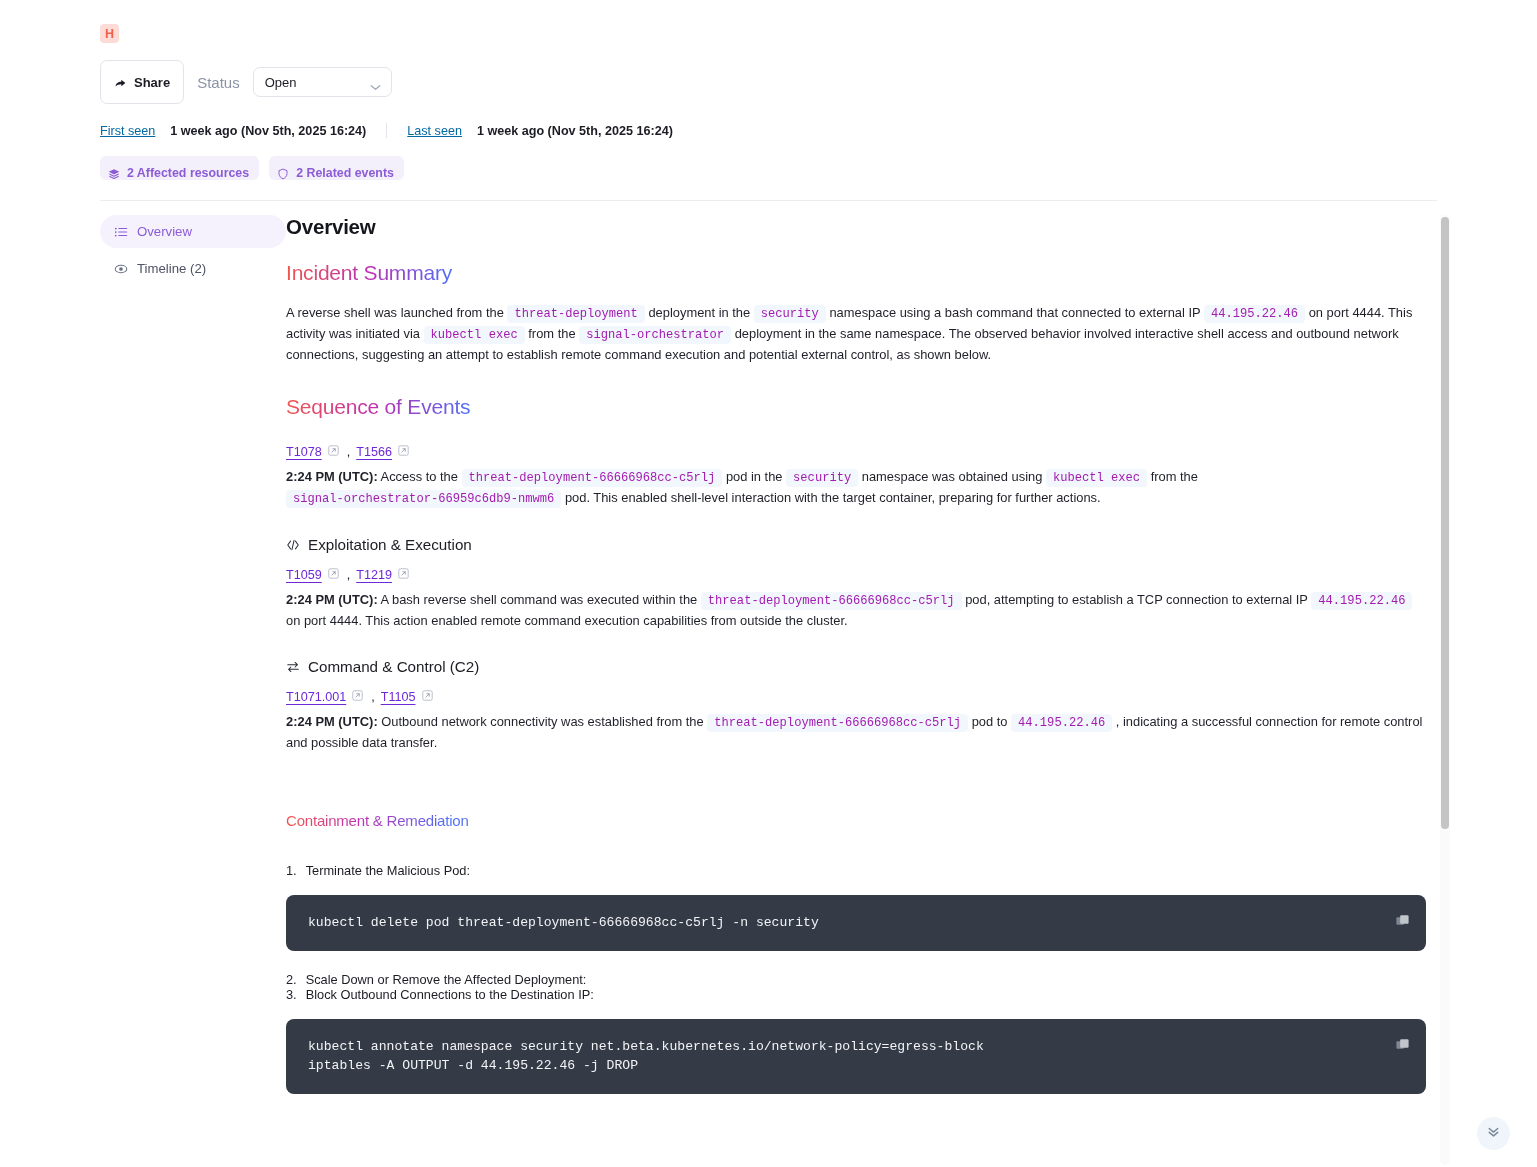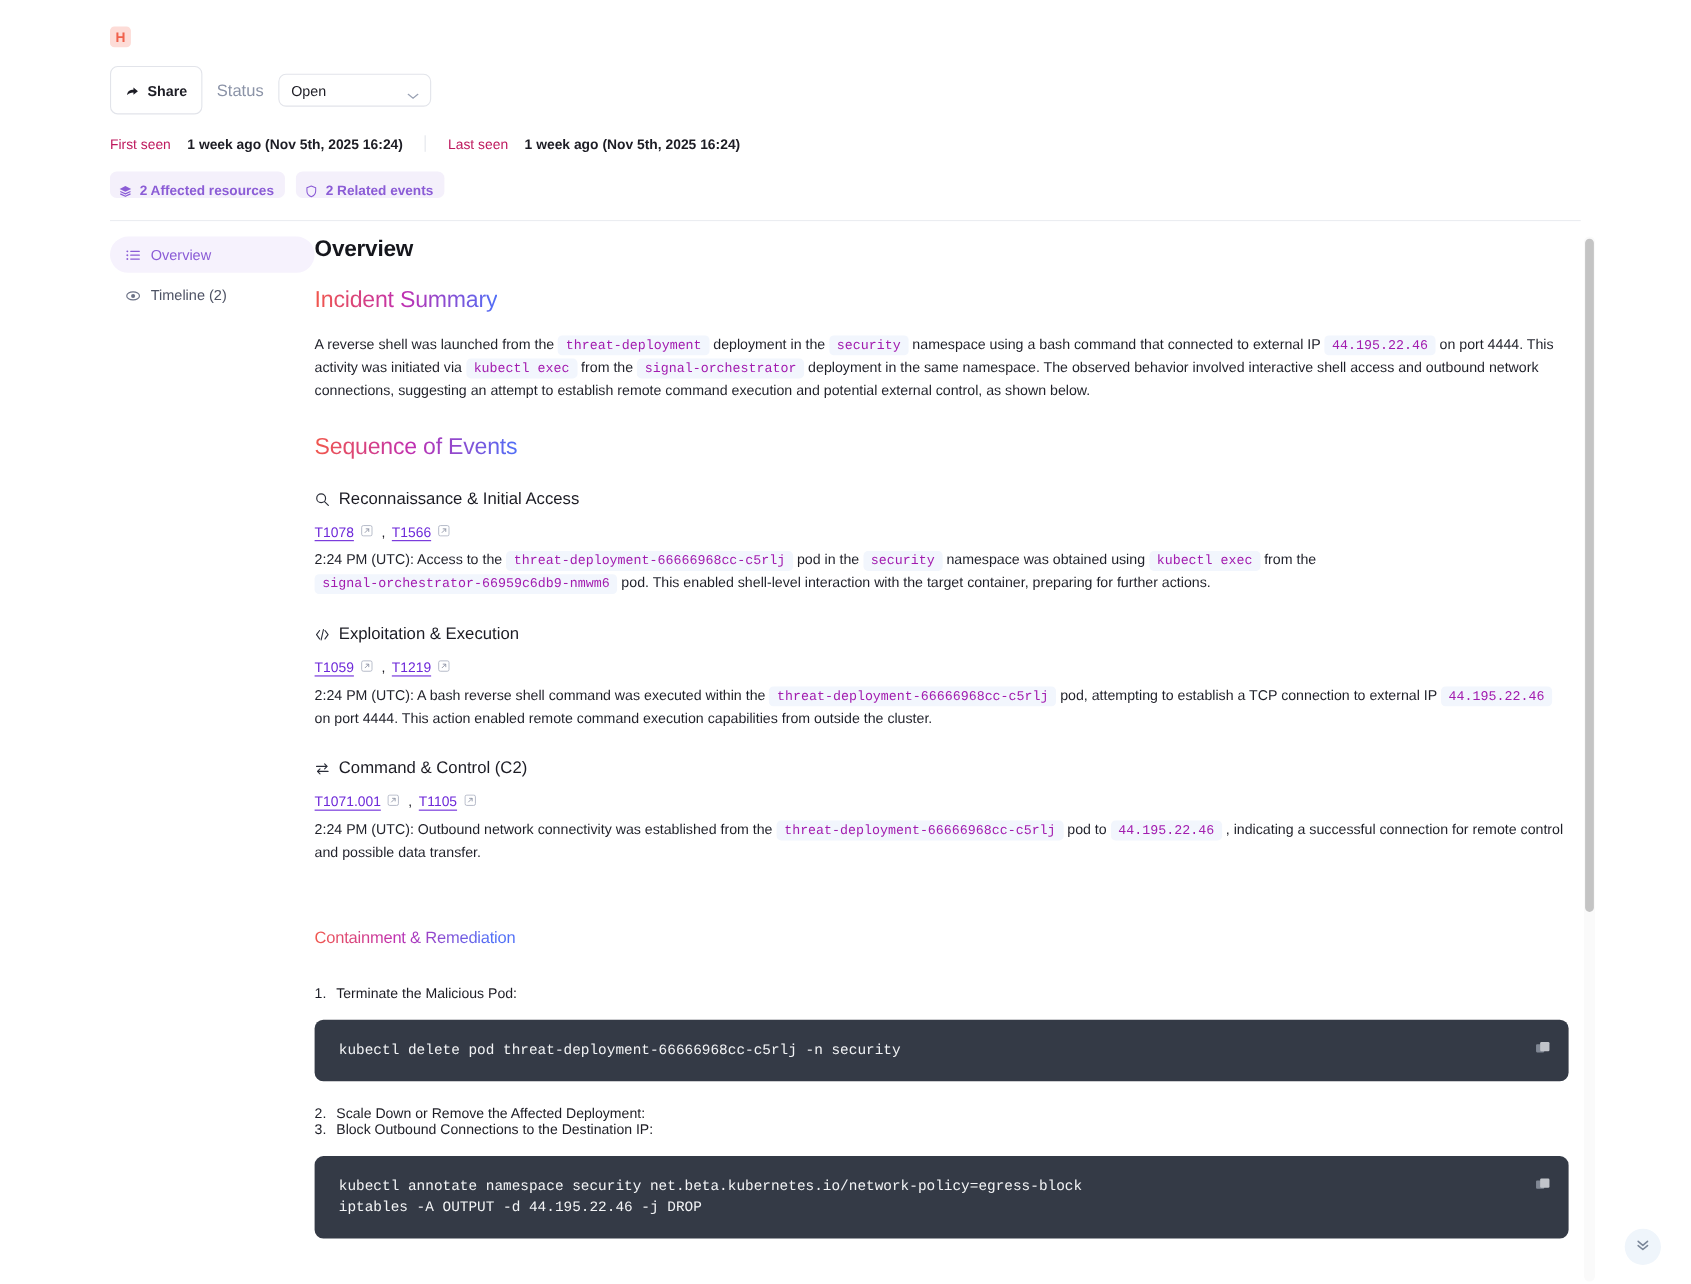--- a/index.html
+++ b/index.html
@@ -41,21 +41,21 @@
     position: relative;
     width: 139px; height: 30px;
     border: 1px solid #e2e4ea; border-radius: 7px;
     background: #fff;
     display: flex; align-items: center; padding: 0 11px;
     font-size: 13px; color: #1c1c24; cursor: pointer;
   }
   .status-select .chev { position: absolute; right: 10px; top: 11px; }
 
   .seen-row { display: flex; align-items: center; margin-top: 19px; font-size: 12.6px; }
-  .seen-label { color: #be185d; }
+  .seen-label { color: #0369a1; text-decoration: underline; }
   .seen-value { color: #1c1c24; font-weight: 700; margin-left: 15px; }
   .seen-divider { width: 1px; height: 15px; background: #e3e5eb; margin: 0 20px; }
 
   .chip-row { display: flex; gap: 10px; margin-top: 18px; }
   .chip {
     display: flex; align-items: flex-end; gap: 7px;
     height: 24px; padding: 0 10px 0 8px;
     border-radius: 6px; background: #f4f0fb;
     color: #8b5cd6; font-size: 12.4px; font-weight: 600; cursor: pointer;
   }
@@ -107,21 +107,21 @@
 
   .evt-block { margin-top: 22px; }
   .evt-head { display: flex; align-items: center; gap: 8px; font-size: 15.2px; color:#1c1c24; margin-bottom: 15px; }
   .evt-head svg { display:block; }
 
   .tech-row { display: flex; align-items: center; gap: 2px; margin-bottom: 8px; font-size: 12.6px; }
   .tech-link { color: #6d28d9; text-decoration: underline; text-underline-offset: 3px; cursor: pointer; text-align: center; }
   .tech-ext { margin: 0 6px 0 4px; display:inline-block; vertical-align: middle; }
   .tech-comma { margin-right: 4px; }
 
-  .evt-time { font-weight: 400; text-align: center; }
+  .evt-time { font-weight: 700; text-align: center; }
 
   
   .ol-item { font-size: 12.8px; margin: 0 0 0 0; display:flex; gap:9px; }
   .ol-num { color:#1f2029; }
   .codeblock {
     position: relative;
     background: #343a46; border-radius: 8px;
     padding: 18px 22px; margin: 17px 0 21px 0;
     min-height: 50px;
   }
@@ -262,29 +262,20 @@
         <span>from the</span>
         <code class="inline">signal-orchestrator</code>
         <span>deployment in the same namespace. The observed behavior involved interactive shell access and outbound network connections, suggesting an attempt to establish remote command execution and potential external control, as shown below.</span>
       </p>
 
       
       <h2 class="grad-h" style="margin-top:26px;">Sequence of Events</h2>
 
       
       <div class="evt-block" style="margin-top:8px;">
-        <div class="evt-head">
-          <span>
-            <svg width="14" height="14" viewBox="0 0 16 16" fill="none">
-              <circle cx="6.8" cy="6.8" r="4.6" stroke="#2a2d38" stroke-width="1.2" fill="none"></circle>
-              <path d="M10.3 10.3L14.3 14.3" stroke="#2a2d38" stroke-width="1.2" stroke-linecap="round"></path>
-            </svg>
-          </span>
-          <span>Reconnaissance &amp; Initial Access</span>
-        </div>
         <div class="tech-row">
           <span class="tech-link">T1078</span>
           <span class="tech-ext">
             <svg width="11" height="11" viewBox="0 0 14 14" fill="none">
               <rect x="1" y="1" width="12" height="12" rx="2" stroke="#aab0c0" stroke-width="1" fill="none"></rect>
               <path d="M5 9l4-4M6.2 4.8H9.2V7.8" stroke="#8a90a2" stroke-width="1" stroke-linecap="round" stroke-linejoin="round" fill="none"></path>
             </svg>
           </span>
           <span class="tech-comma">,</span>
           <span class="tech-link">T1566</span>

